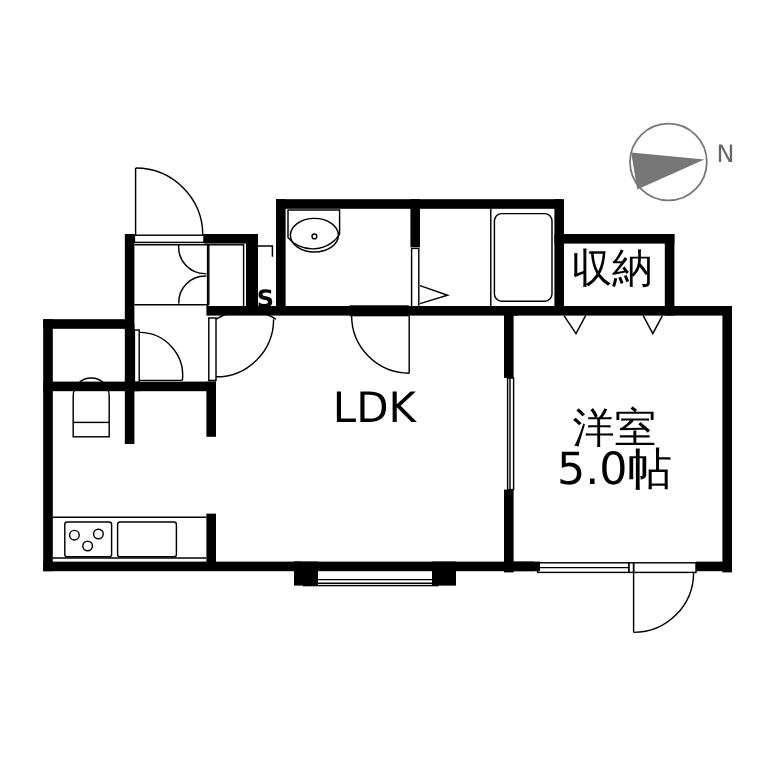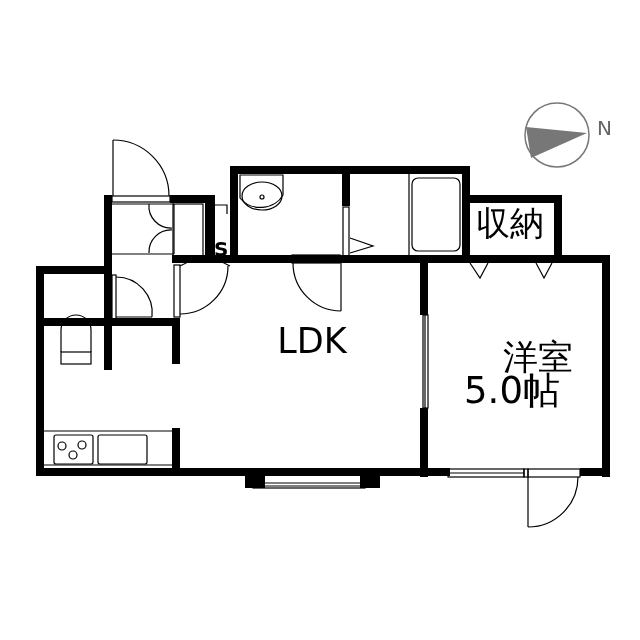--- a/index.html
+++ b/index.html
@@ -1,23 +1,23 @@
 <!DOCTYPE html>
 <html><head>
 <meta charset="utf-8">
 <style>
   html, body { margin: 0; padding: 0; background: #ffffff; }
   #canvas { position: relative; width: 640px; height: 640px; background: #ffffff; overflow: hidden; }
   svg { position: absolute; left: 0; top: 0; }
   .label { position: absolute; color: #000; font-family: "DejaVu Sans", sans-serif; text-align: center; line-height: 1; white-space: nowrap; }
   .room-ldk-name { left: 252px; top: 324px; width: 120px; font-size: 35px; }
   .room-ldk-area { left: 232px; top: 385px; width: 160px; font-size: 35px; letter-spacing: 2px; }
-  .room-yoshitsu-name { left: 478px; top: 340px; width: 120px; font-size: 35px; }
+  .room-yoshitsu-name { left: 452px; top: 340px; width: 120px; font-size: 35px; }
   .room-yoshitsu-area { left: 452px; top: 372px; width: 120px; font-size: 37px; }
-  .room-storage { left: 462px; top: 207px; width: 96px; font-size: 34px; font-family: Liberation Serif, serif; }
+  .room-storage { left: 462px; top: 207px; width: 96px; font-size: 34px; }
   .compass-n { position: absolute; left: 597px; top: 118px; font-family: "DejaVu Sans", sans-serif; font-size: 20px; color: #666; line-height: 1; }
 </style>
 </head>
 <body>
 
 <div id="canvas">
 <svg width="640" height="640" viewBox="0 0 640 640">
 
   <g>
     <circle cx="557" cy="135" r="32" fill="none" stroke="#777" stroke-width="1.5"></circle>

